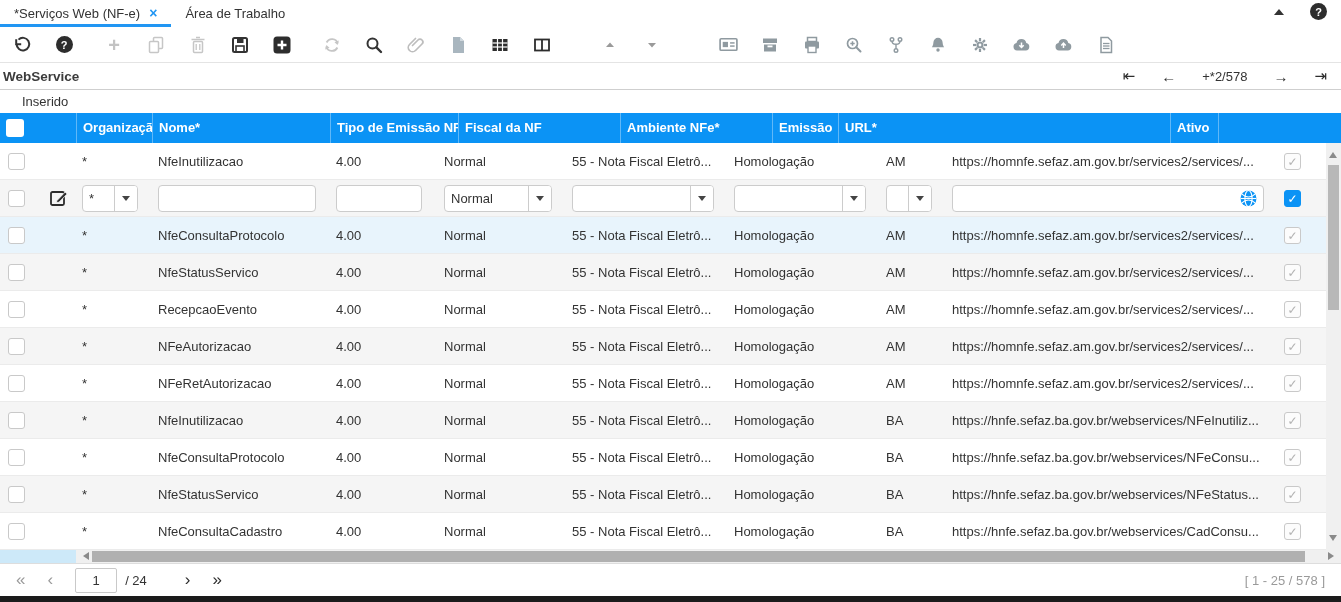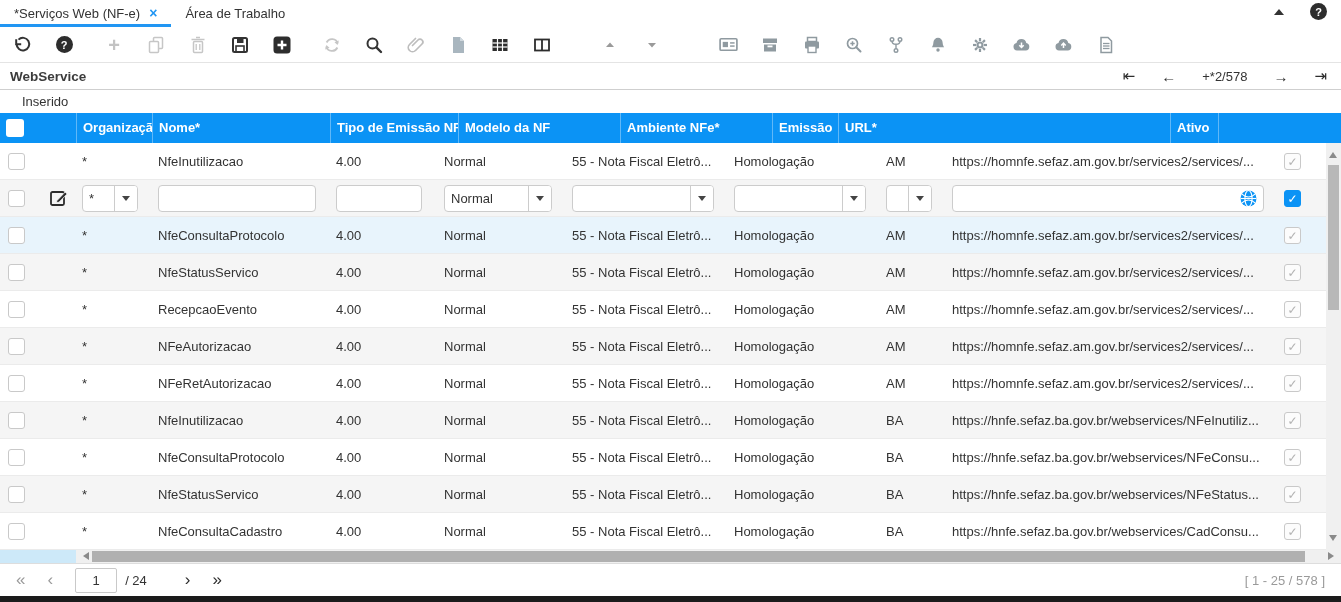--- a/index.html
+++ b/index.html
@@ -16,21 +16,21 @@
   .caret-up-sm { width:0; height:0; border:5px solid transparent; border-bottom:6px solid #333; margin-top:-4px; }
   .help-badge { width:17px; height:17px; border-radius:50%; background:#2d2d2d; color:#fff; font-size:11px; font-weight:bold; display:flex; align-items:center; justify-content:center; }
 
   
   .toolbar { height:36px; display:flex; align-items:center; border-bottom:1px solid #e4e4e4; padding-left:10px; }
   .tbi { width:24px; height:24px; display:flex; align-items:center; justify-content:center; cursor:pointer; }
   .tb-gap { width:18px; } .tb-gap-lg { width:26px; }
   .plus-glyph { font-size:20px; color:#c3c3c3; font-weight:bold; line-height:20px; }
 
   
-  .titlebar { height:27px; border-bottom:1px solid #cfcfcf; display:flex; align-items:center; padding:0 14px 0 10px; }
+  .titlebar { height:27px; border-bottom:1px solid #cfcfcf; display:flex; align-items:center; padding:0 14px 0 3px; }
   .panel-title { font-size:13.5px; font-weight:bold; color:#3c3c3c; }
   .recnav { margin-left:auto; display:flex; align-items:center; gap:26px; font-size:15px; color:#2d2d2d; }
   .recnav .pos { font-size:13px; color:#333; }
   .recnav span { cursor:pointer; }
 
   .statusbar { height:23px; display:flex; align-items:center; padding-left:22px; font-size:13px; color:#333; }
 
   
   .grid { position:absolute; top:113px; left:0; width:1341px; height:450px; }
   .ghead { display:flex; height:30px; background:#0b93f5; align-items:center; width:1341px; }
@@ -328,21 +328,21 @@
   </div>
 
   <div class="grid">
     <div class="ghead">
       <div class="hcell c-selhdr">
           <span class="cb cb-hdr"></span>
         </div>
       <div class="hcell c-org">Organização*</div>
       <div class="hcell c-nome">Nome*</div>
       <div class="hcell c-tipo">Tipo de Emissão NFe*</div>
-      <div class="hcell c-modelo">Modelo da NF</div>
+      <div class="hcell c-modelo">Fiscal da NF</div>
       <div class="hcell c-ambiente">Ambiente NFe*</div>
       <div class="hcell c-regiao">Emissão</div>
       <div class="hcell c-url">URL*</div>
       <div class="hcell c-ativo">Ativo</div>
       <div class="hcell c-fill"></div>
     </div>
 
     <div class="rows">
 
       <div class="row">

